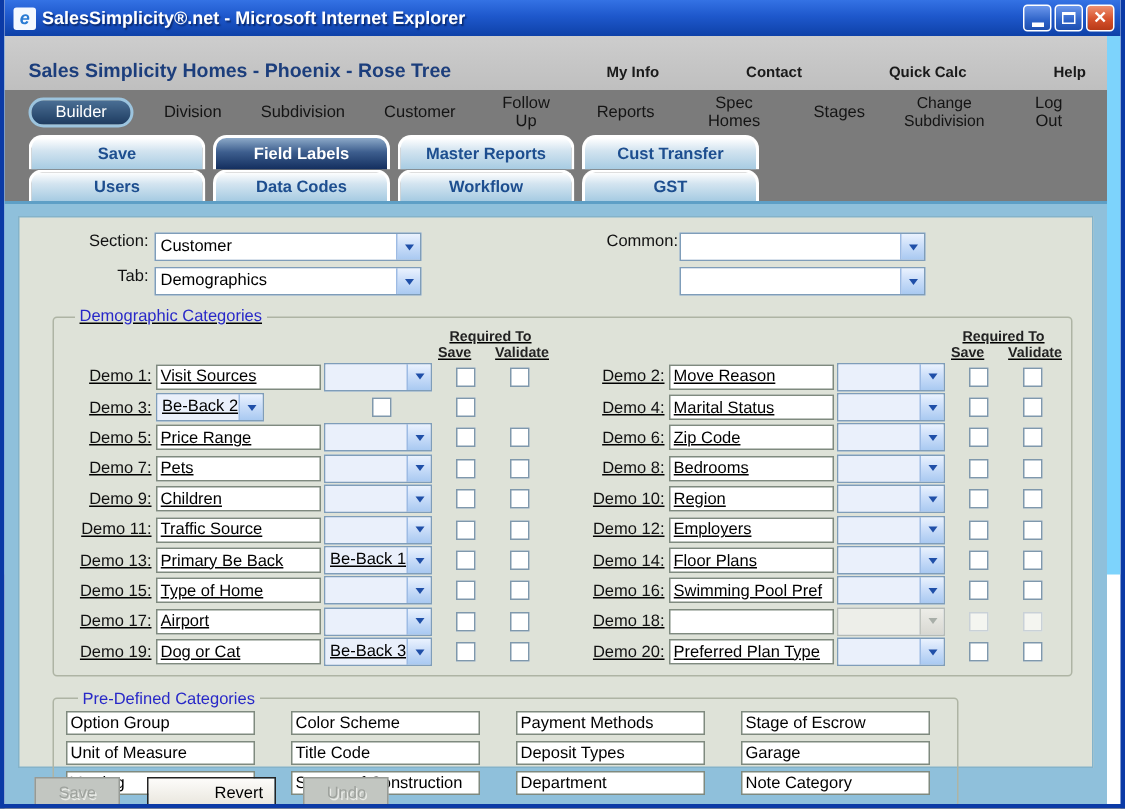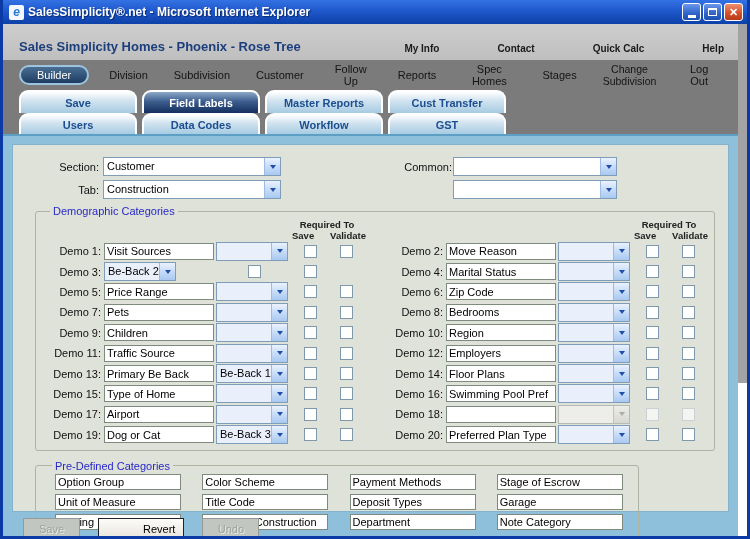--- a/index.html
+++ b/index.html
@@ -18,21 +18,21 @@
   .tb-title{ color:#fff; font-weight:bold; font-size:12px; text-shadow:1px 1px 1px #0A2A70; flex:1; }
   .tb-btn{ width:19px; height:18px; border:1px solid #fff; border-radius:3px; margin-left:2px;
            display:flex; align-items:center; justify-content:center; }
   .tb-btn.min,.tb-btn.max{ background:linear-gradient(180deg,#6B97EC,#2E63C8 60%,#1E4FB0); }
   .tb-btn.close{ background:linear-gradient(180deg,#EE9070,#D6512C 55%,#B83A18); }
   .glyph-min{ width:8px; height:3px; background:#fff; margin-top:9px; }
   .glyph-max{ width:9px; height:8px; border:1px solid #fff; border-top:2px solid #fff; }
   .glyph-close{ color:#fff; font-size:11px; font-weight:bold; line-height:1; }
 
   
-  .viewport{ height:359px; background:#a3a3a3; }
+  .viewport{ height:359px; background:#7dd3fc; }
   .app{ height:100%; margin-right:9px; display:flex; flex-direction:column; }
 
   .app-header{ height:36px; background:linear-gradient(180deg,#CDCDCD,#BFBFBF); display:flex;
                align-items:flex-end; padding:0 14px 6px 16px; }
   .app-title{ color:#1C3E7C; font-weight:bold; font-size:13px; flex:1; }
   .hdr-link{ font-size:10px; font-weight:bold; color:#1A1A1A; margin-left:58px; cursor:pointer;margin-top:46px; }
 
   .nav{ background:#7B7B7B; height:76px; }
   .nav-row{ height:30px; display:flex; align-items:center; padding:0 18px 0 16px; }
   .nav-item{ font-size:11px; color:#141414; margin-right:26px; cursor:pointer; white-space:pre-line; text-align:center; }
@@ -46,35 +46,35 @@
         background:linear-gradient(180deg,#FFFFFF,#D3E4F0 40%,#A6CBE2); color:#1D4E8F; font-weight:bold;
         font-size:11px; display:flex; align-items:center; justify-content:center; cursor:pointer; }
   .tab-row.second .tab{ height:21px; }
   .tab.active{ background:linear-gradient(180deg,#8CA9C8,#3D5E8E 45%,#132E5E); color:#fff; }
 
   
   .content{ flex:1; background:#8FC0DB; border-top:2px solid #5E9FC6; display:flex; flex-direction:column; }
   .panel{ margin:8px 9px 0 9px; background:#DEE2D8; border:1px solid #84B3CA; height:368px; }
 
   .filters{ padding:10px 0 4px 0; }
-  .filter-row{ display:flex; align-items:center; height:23px; margin-left:20px; font-size:11px; color:#111; }
+  .filter-row{ display:flex; height:23px; margin-left:20px; font-size:11px; color:#111; }
   .flbl1{ width:70px; text-align:right; padding-right:4px; }
   .flbl2{ width:66px; text-align:right; padding-right:1px; margin-left:106px; }
 
   .xp-select{ height:19px; border:1px solid #7F9DB9; display:flex; background:#E7EDFA; cursor:pointer; }
   .xp-select .val{ flex:1; font-size:11px; color:#000; padding:2px 2px 0 3px; overflow:hidden; white-space:nowrap; background:#fff; }
   .xp-select .btn{ width:16px; background:linear-gradient(180deg,#EAF2FE,#CBDEF9 45%,#A9C9F1);
                    border-left:1px solid #9DBBE4; display:flex; align-items:center; justify-content:center; }
   .arrow{ width:0; height:0; border-left:3.5px solid transparent; border-right:3.5px solid transparent;
           border-top:4.5px solid #1F4FA8; }
   .w178{ width:178px; } .w164{ width:164px; }
 
   fieldset{ border:1px solid #AEB4A4; border-radius:3px; }
   legend{ color:#2828C8; font-size:11px; padding:0 3px; margin-left:8px; }
-  .fs-demo{ margin:0 14px 0 22px; padding:0 4px 5px 6px; }
+  .fs-demo{ margin:0 14px 0 22px; padding:0 4px 5px 6px;text-decoration:underline; }
   .halves{ display:flex; gap:16px; }
   .half{ display:flex; flex-direction:column; }
   .req-header{ margin-left:244px; width:82px; text-align:center; font-size:9.5px; font-weight:bold;
                color:#222; padding-top:2px; height:24px; }
   .req-line2{ display:flex; justify-content:space-between; padding:0 2px 0 6px; }
 
   .demo-row{ display:grid; grid-template-columns:62px 112px 76px 36px 36px; align-items:center; height:20.4px; }
   .demo-lbl{ justify-self:end; padding-right:3px; font-size:11px; color:#111; white-space:nowrap; }
   .demo-input{ width:110px; height:17px; border:1px solid #7F8A7F; background:#fff; font-size:11px;
                padding:0 2px; font-family:"Liberation Sans",sans-serif; }
@@ -82,21 +82,21 @@
   .demo-sel .val{ background:#EAF0FB; }
   .cb{ width:13px; height:13px; border:1px solid #7F98AC; background:#fff; justify-self:center; cursor:pointer; }
 
   .demo-row.disabled .xp-select{ border-color:#B4BAB6; }
   .demo-row.disabled .val{ background:#EDEEE9; }
   .demo-row.disabled .btn{ background:linear-gradient(180deg,#EDEDE8,#D8D8D2); border-left-color:#C0C4BE; }
   .demo-row.disabled .arrow{ border-top-color:#A8AEA8; }
   .demo-row.disabled .cb{ border-color:#C9D1D7; background:#F4F5F0; cursor:default; }
 
   .fs-pre{ margin:9px 14px 0 22px; width:604px; padding:2px 8px 7px 8px; }
-  .pre-grid{ display:grid; grid-template-columns:repeat(4,1fr); gap:4px 14px;margin-left:11px; }
+  .pre-grid{ display:grid; grid-template-columns:repeat(4,1fr); gap:4px 14px; }
   .pre-input{ width:126px; height:16px; border:1px solid #7F8A7F; background:#fff; font-size:11px;
               padding:0 2px; font-family:"Liberation Sans",sans-serif; }
 
   .footer{ display:flex; align-items:center; padding:6px 0 0 20px; gap:18px; }
   .btn-xp{ height:21px; min-width:57px; font-size:11px; font-family:"Liberation Sans",sans-serif;
            display:flex; align-items:center; justify-content:center; padding:0 8px; }
   .btn-xp.enabled{ background:linear-gradient(180deg,#FDFCFA,#E8E5DC); border:1px solid #222;
                    color:#000; cursor:pointer;padding-left:44px; }
   .btn-xp.disabled{ background:#C2C6C1; border:1px solid #969A95; color:#9EA29D;
                     text-shadow:1px 1px 0 #E9EBE7; }
@@ -174,21 +174,21 @@
               <div class="xp-select w164">
                 <span class="val"></span>
                 <span class="btn">
                     <span class="arrow"></span>
                   </span>
               </div>
             </div>
             <div class="filter-row">
               <span class="flbl1">Tab:</span>
               <div class="xp-select w178">
-                <span class="val">Construction</span>
+                <span class="val">Demographics</span>
                 <span class="btn">
                     <span class="arrow"></span>
                   </span>
               </div>
               <span class="flbl2"></span>
               <div class="xp-select w164">
                 <span class="val"></span>
                 <span class="btn">
                     <span class="arrow"></span>
                   </span>

